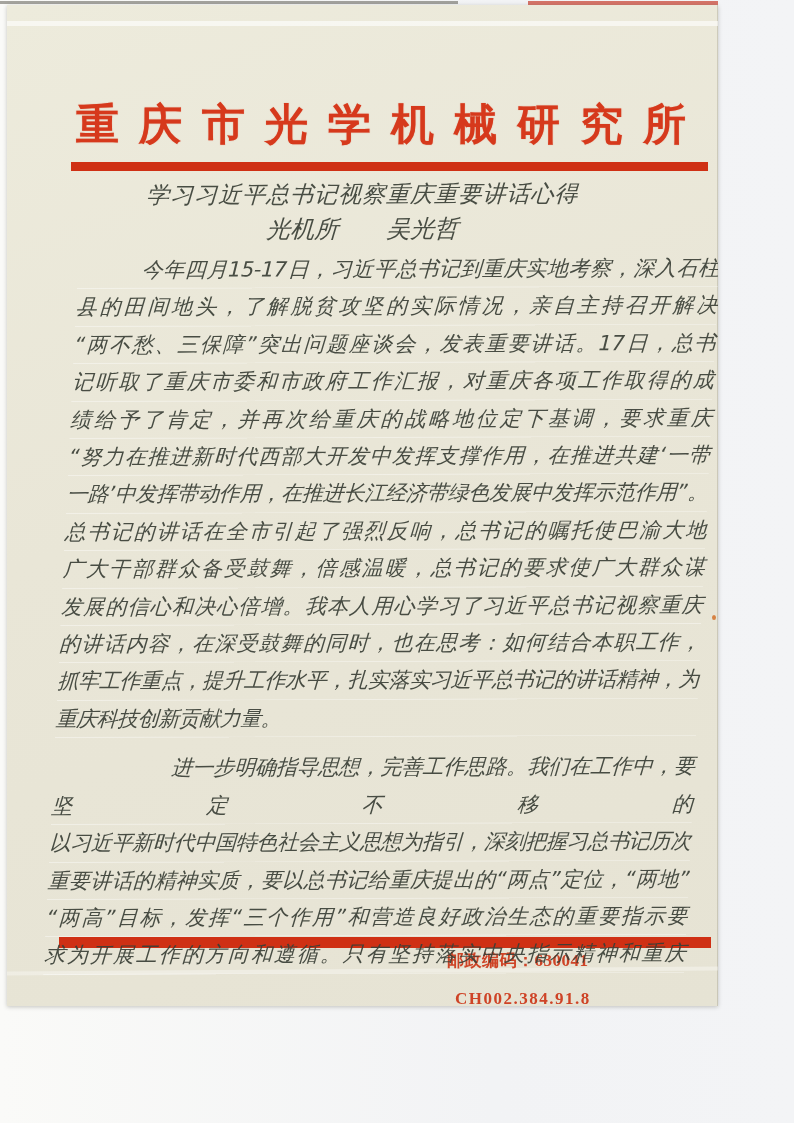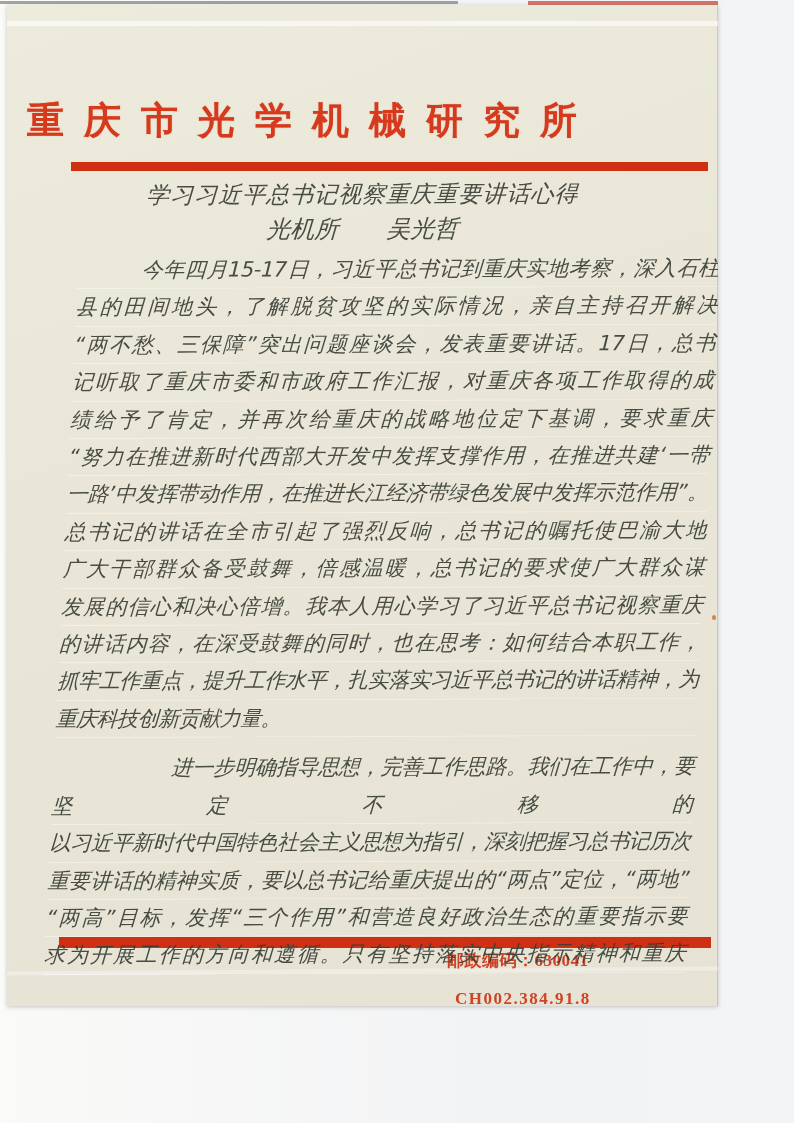--- a/index.html
+++ b/index.html
@@ -32,24 +32,24 @@
     background:rgba(255,255,255,0.6);
   }
   .crease-bottom {
     position:absolute; left:0; right:0; top:964px; height:4px;
     background:rgba(255,255,255,0.35);
     transform:rotate(-0.4deg);
   }
   
   .org-name {
     position:absolute; top:92px; left:0; right:12px;
-    text-align:left;
+    text-align:right;
     font-family:"Liberation Serif", serif;
     font-weight:bold;
-    font-size:37px; line-height:1.3;
+    font-size:43px; line-height:1.3;
     letter-spacing:20px; text-indent:20px;
     color:#d6391c;
     text-shadow:0 0 1px rgba(214,57,28,0.55);
   }
   .rule-top {
     position:absolute; top:157px; left:64px; right:10px; height:9px;
     background:#cf3014;
   }
   .rule-bottom {
     position:absolute; top:932px; left:52px; right:7px; height:11px;

